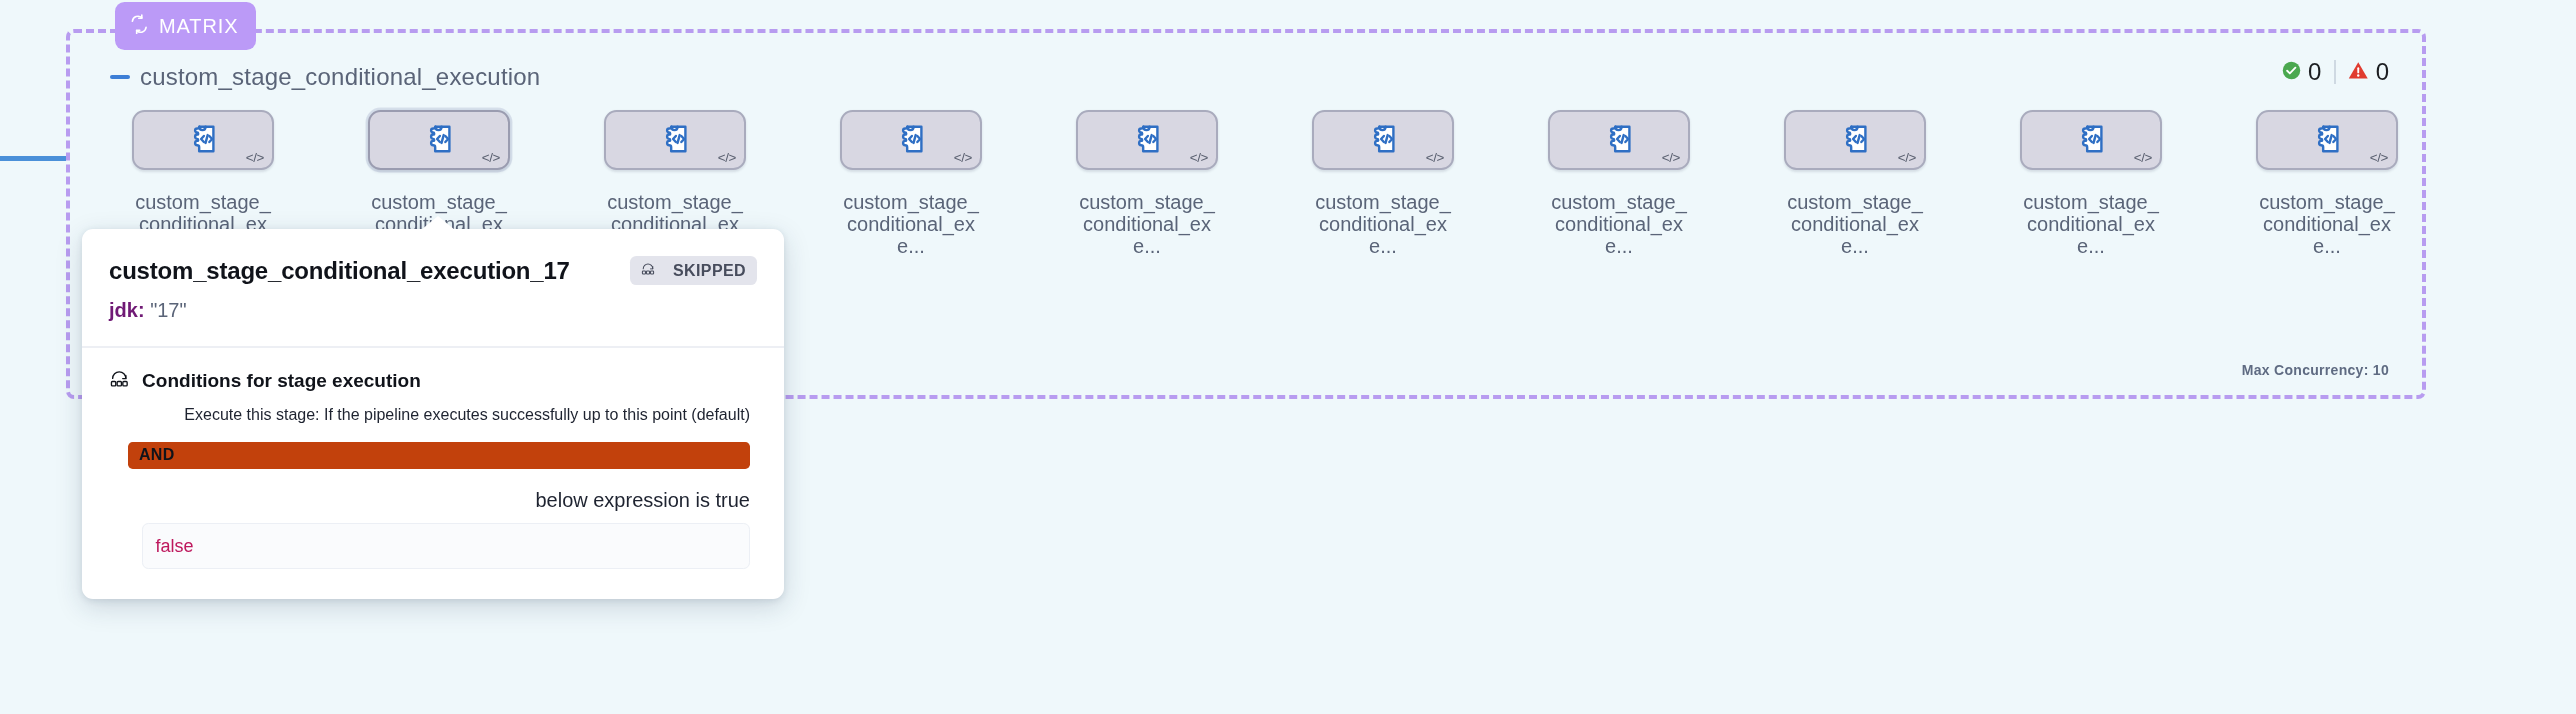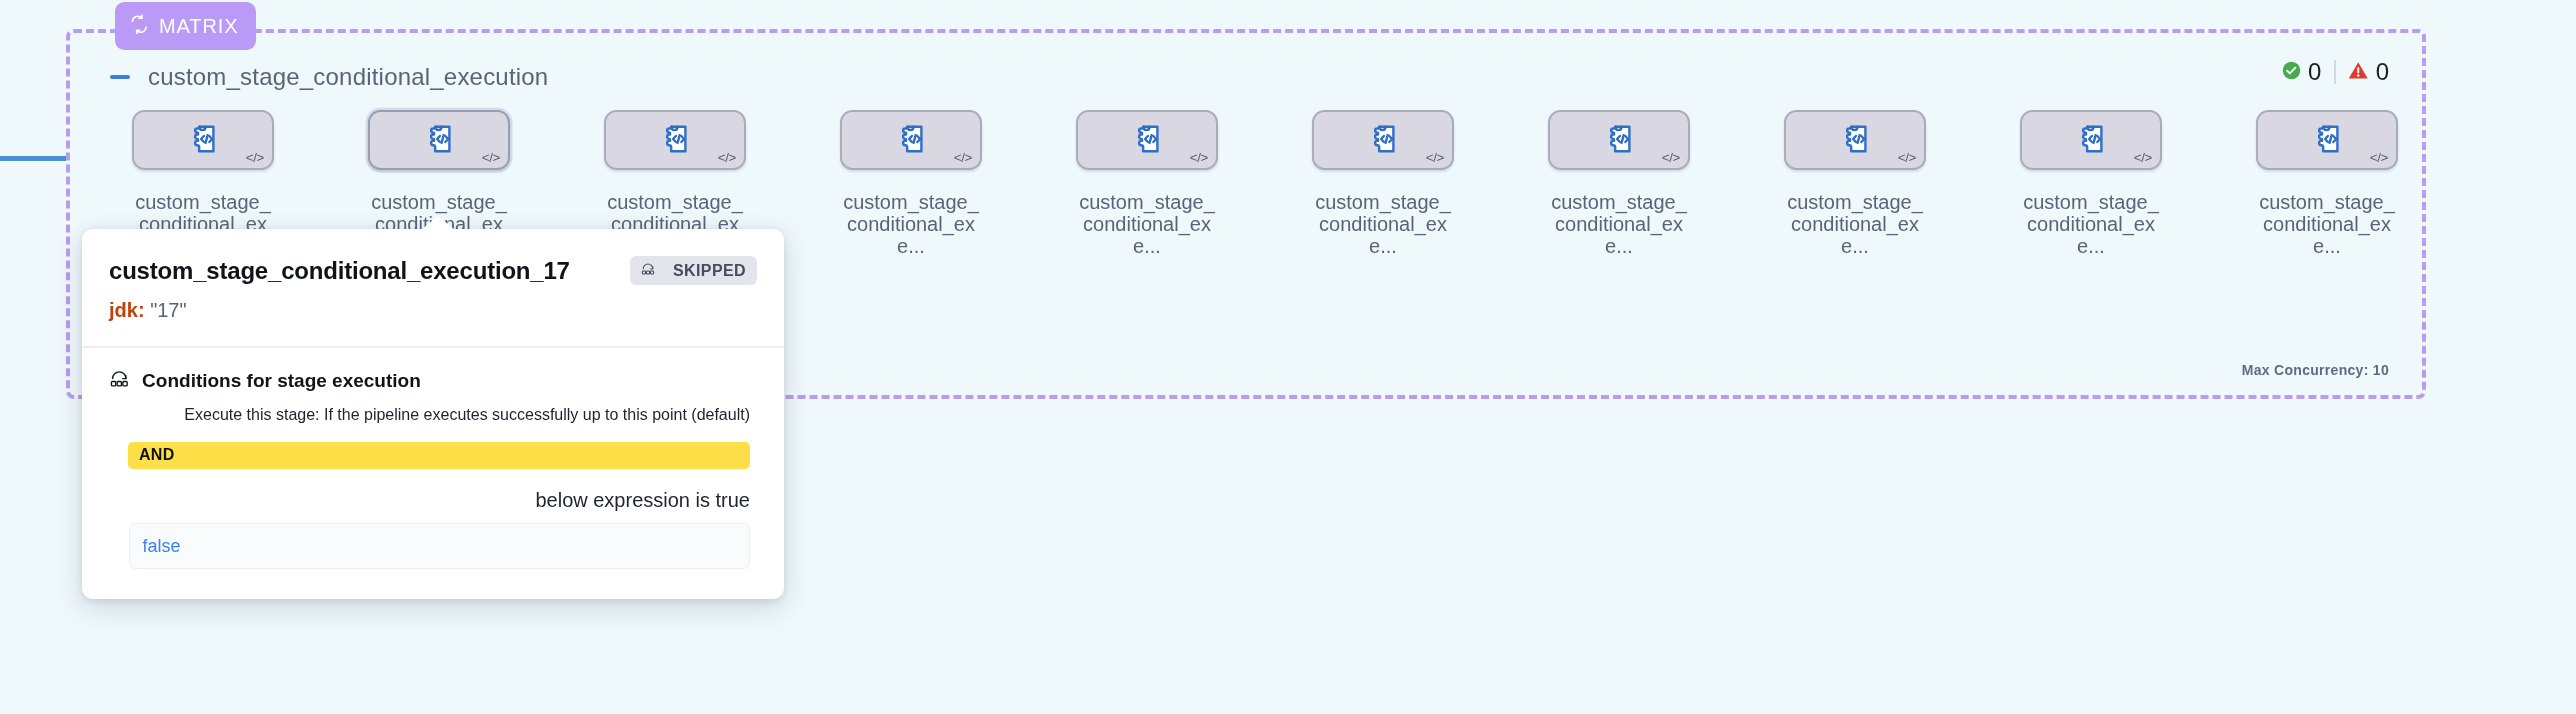--- a/index.html
+++ b/index.html
@@ -38,21 +38,21 @@
   }
   .matrix-badge .mb-label{
     color:#ffffff;font-size:20px;font-weight:500;letter-spacing:0.9px;
     line-height:1;
   }
   .loop-icon{display:block;}
 
   
   .stage-header{
     position:absolute;left:38px;top:30px;
-    display:flex;align-items:center;gap:16px;
+    display:flex;align-items:center;gap:8px;
   }
   .collapse-toggle{
     width:24px;height:24px;display:flex;align-items:center;justify-content:center;
     cursor:pointer;
   }
   .collapse-toggle .bar{
     width:20.5px;height:4px;background:#3d7fd6;border-radius:2.4px;display:block;
   }
   .stage-title{
     font-size:24px;color:#5a6478;font-weight:400;letter-spacing:0.2px;
@@ -140,55 +140,55 @@
     display:flex;align-items:center;gap:18px;
     background:#e3e4ec;border-radius:6.3px;
     padding:5.5px 11px;
     font-size:16px;font-weight:bold;color:#474c5c;letter-spacing:0.4px;
     white-space:nowrap;
   }
   .tt-sub{
     margin-top:14px;margin-bottom:24px;
     font-size:20px;color:#5a6478;
   }
-  .tt-sub b{color:#c2410c;font-weight:bold;}
+  .tt-sub b{color:#701a75;font-weight:bold;}
   .tt-divider{height:1.6px;background:#edeff4;width:100%;}
 
   .tt-body{padding:22px 34px 30px 27px;text-align:right;}
   .cond-head{
     display:flex;align-items:center;gap:12.6px;margin-bottom:14px;
   }
   .cond-head .ct{
     font-size:19px;font-weight:bold;color:#10131a;
   }
   .cond-desc{
     font-size:16px;color:#1e2330;margin:0 0 18px 19px;
   }
   .and-bar{
     margin-left:19px;
-    background:#fde047;
+    background:#c2410c;
     border-radius:4.7px;
     height:27px;
     display:flex;align-items:center;
     padding:0 11px;
     font-size:16px;font-weight:bold;color:#10131a;
     letter-spacing:0.3px;
   }
   .expr-label{
     font-size:20px;color:#1e2330;margin:20.5px 0 11px 19px;
   }
   .expr-box{
-    margin-left:20px;
+    margin-left:33px;
     background:#fafbfd;
     border:1.6px solid #eceff5;
     border-radius:6.3px;
     height:46px;
     display:flex;align-items:center;
     padding:0 12.6px;
-    font-size:18px;color:#3b82f6;
+    font-size:18px;color:#be185d;
     box-sizing:border-box;
   }
 </style>
 </head>
 <body>
 
 <div class="incoming-edge"></div>
 
 <div class="matrix-group">
 

